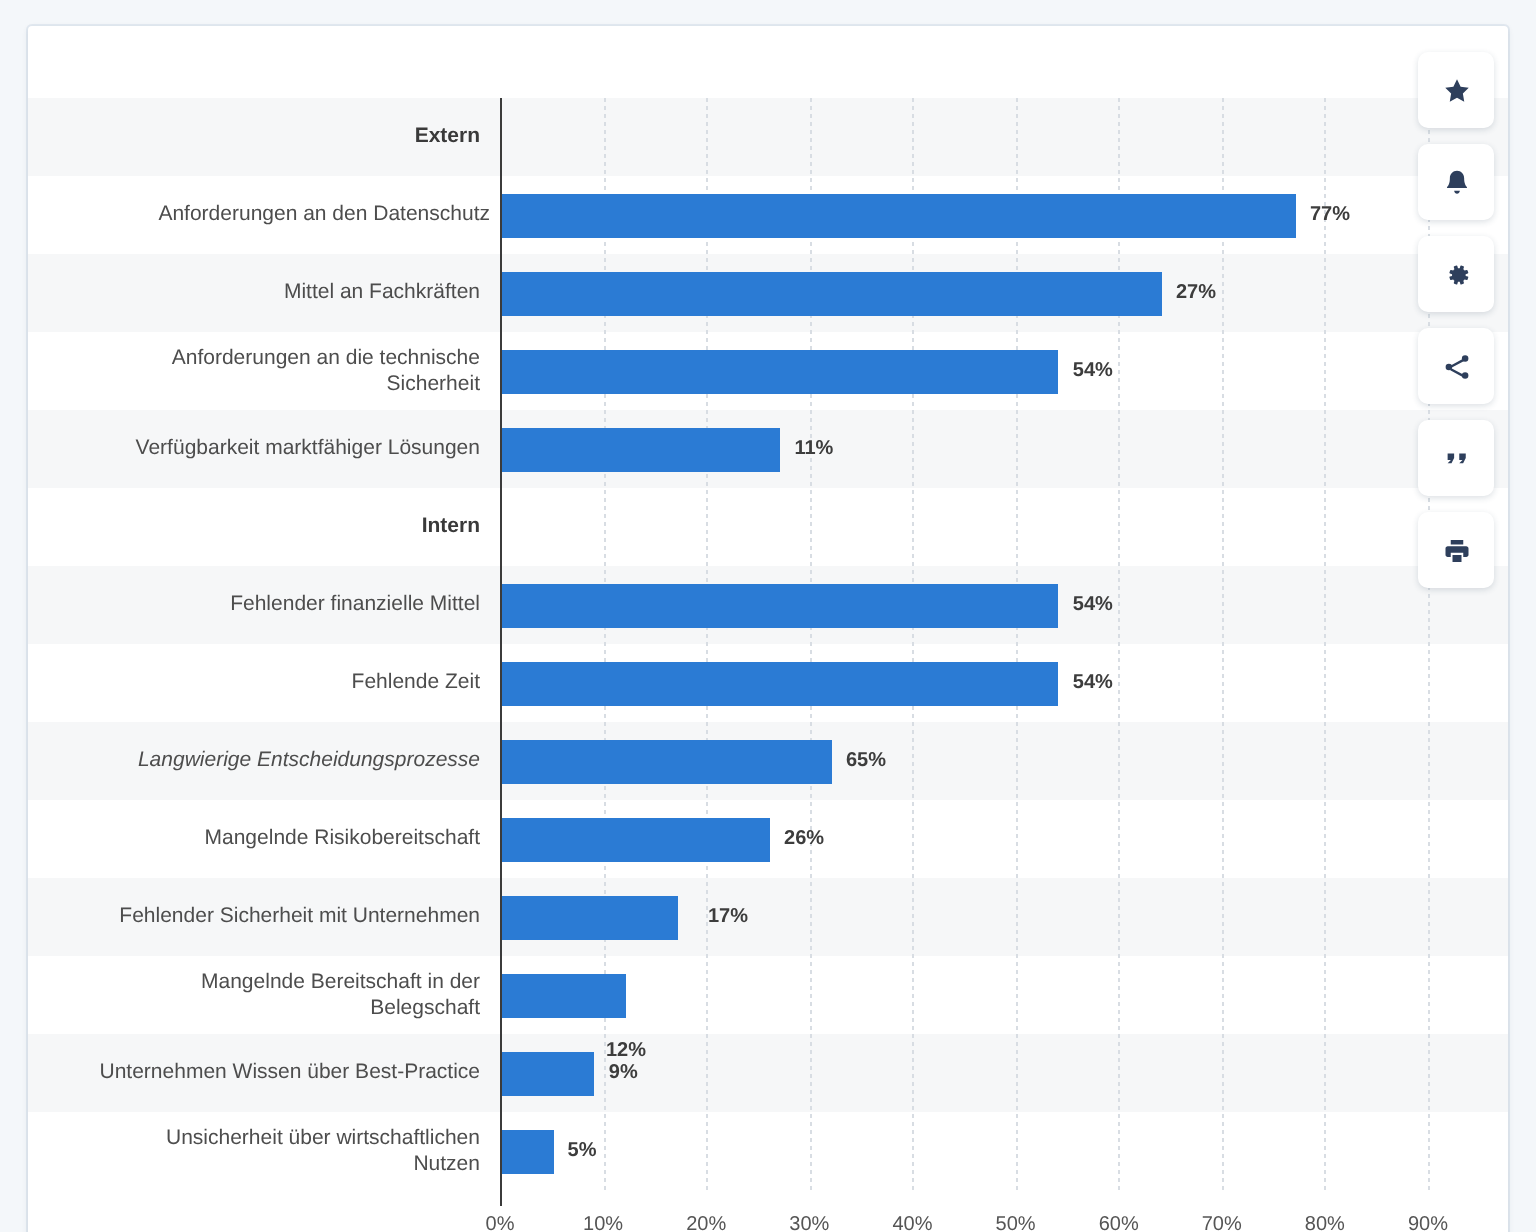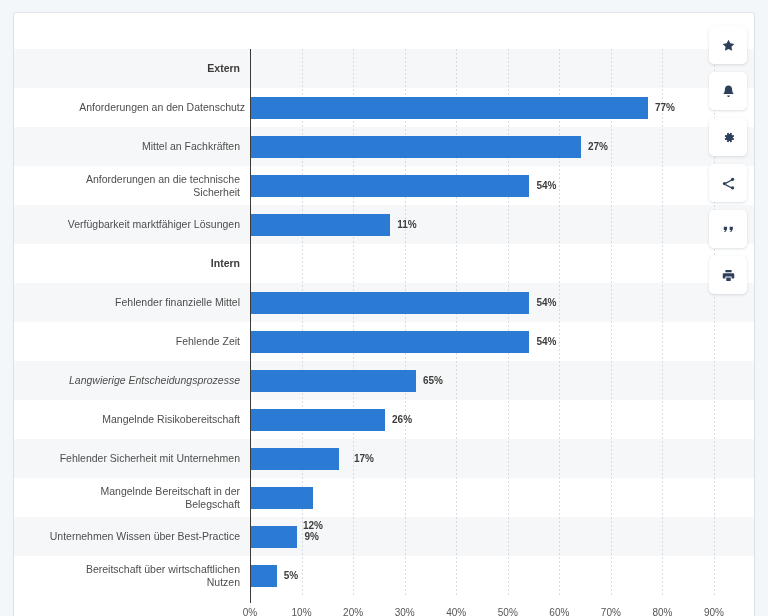--- a/index.html
+++ b/index.html
@@ -157,21 +157,21 @@
           <div class="catlabel" style="left: 4px; width: 222px; top: 205px;">Verfügbarkeit marktfähiger Lösungen</div>
           <div class="catlabel header" style="left: 4px; width: 222px; top: 244px;">Intern</div>
           <div class="catlabel" style="left: 4px; width: 222px; top: 283px;">Fehlender finanzielle Mittel</div>
           <div class="catlabel" style="left: 4px; width: 222px; top: 322px;">Fehlende Zeit</div>
           <div class="catlabel" style="left: 4px; width: 222px; top: 361px; font-style: italic;">Langwierige Entscheidungsprozesse</div>
           <div class="catlabel" style="left: 4px; width: 222px; top: 400px;">Mangelnde Risikobereitschaft</div>
           <div class="catlabel" style="left: 4px; width: 222px; top: 439px;">Fehlender Sicherheit mit Unternehmen</div>
           <div class="catlabel" style="left: 4px; width: 222px; top: 471.5px;">Mangelnde Bereitschaft in der
 Belegschaft</div>
           <div class="catlabel" style="left: 4px; width: 222px; top: 517px;">Unternehmen Wissen über Best-Practice</div>
-          <div class="catlabel" style="left: 4px; width: 222px; top: 549.5px;">Bereitschaft über wirtschaftlichen
+          <div class="catlabel" style="left: 4px; width: 222px; top: 549.5px;">Unsicherheit über wirtschaftlichen
 Nutzen</div>
         </div>
 
     </div>
 
   </div>
 
   <div class="toolbar">
 
     <div class="tbtn">

